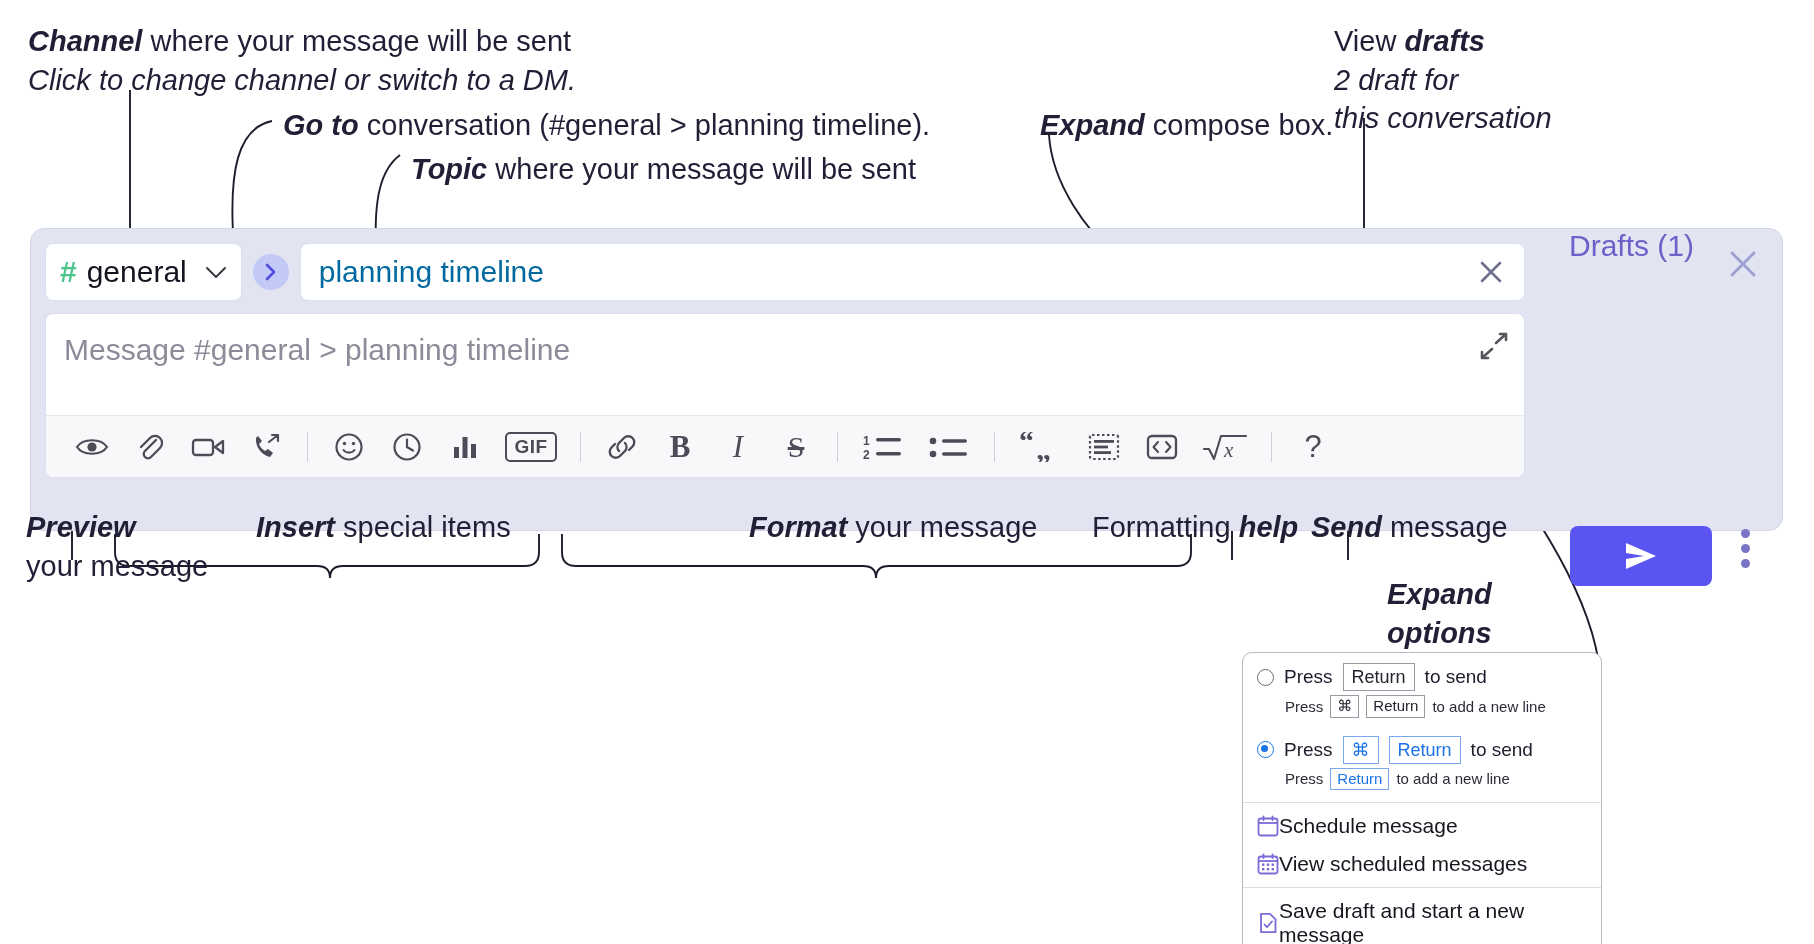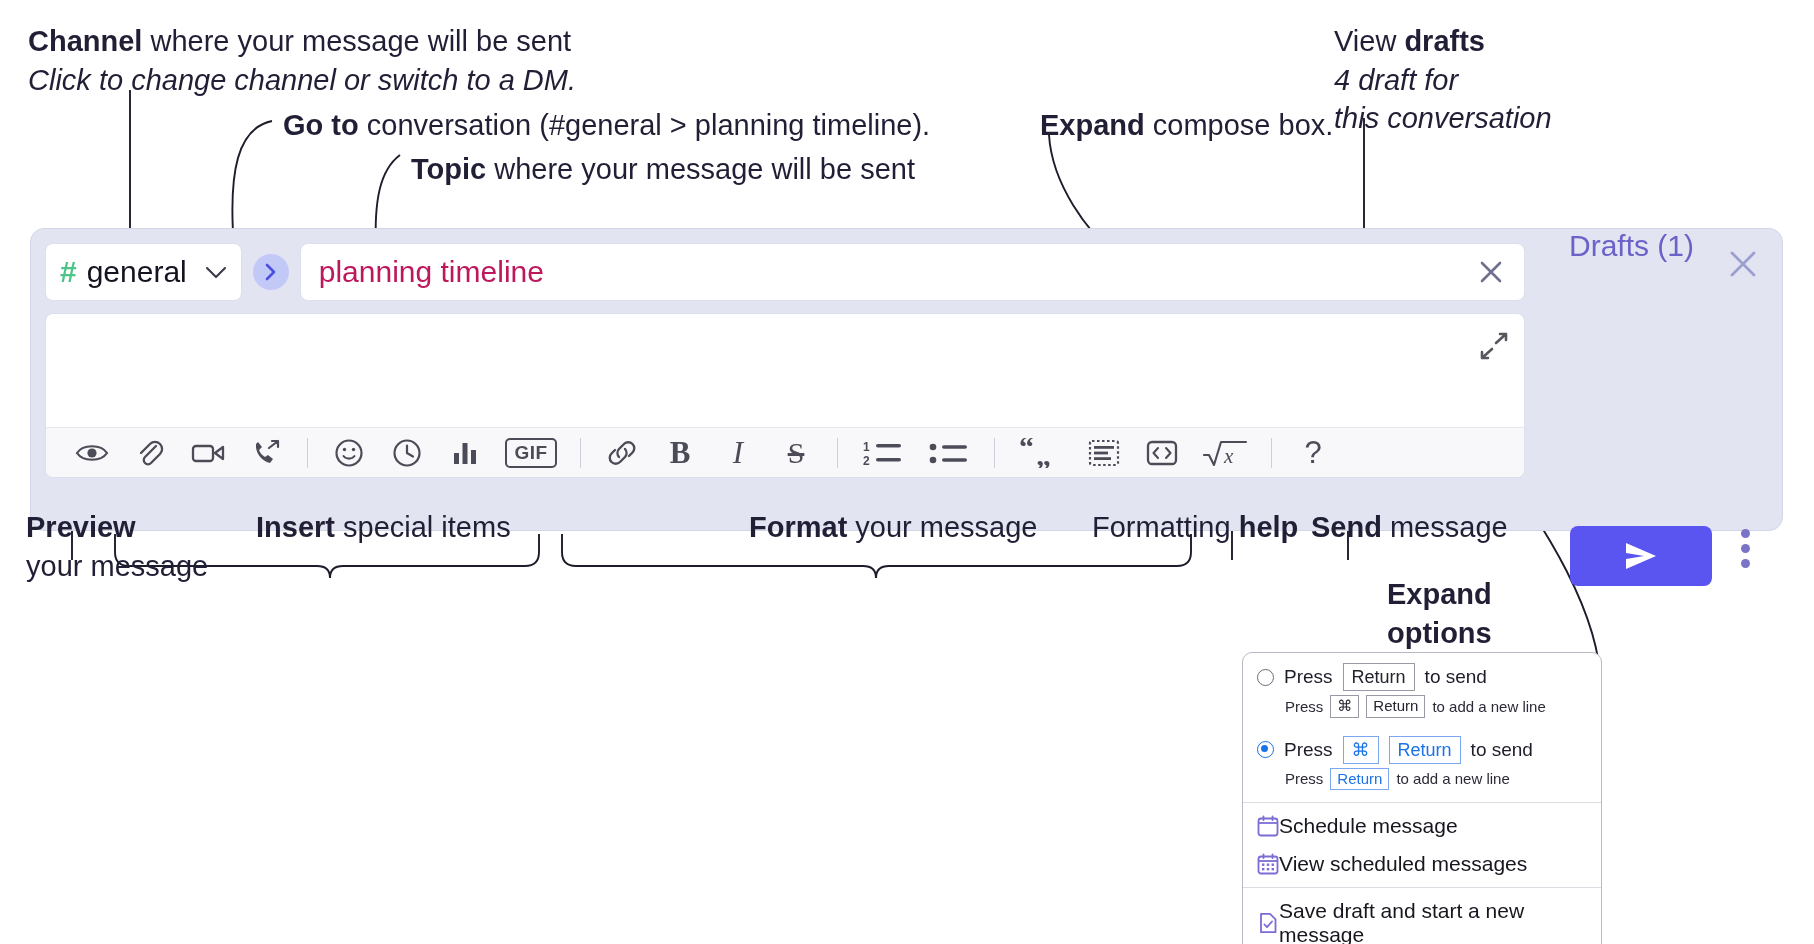--- a/index.html
+++ b/index.html
@@ -6,21 +6,21 @@
   body{
     width:1814px;height:944px;
     background:#ffffff;
     font-family:"Liberation Sans", sans-serif;
     color:#1d1c2b;
     position:relative;
     overflow:hidden;
   }
   .abs{position:absolute;}
   .ann{ font-size:29px; line-height:1.33; color:#211f35; font-weight:400; white-space:nowrap;}
-  .ann b{font-weight:700;}
+  .ann b{font-weight:700;font-style:italic;}
   .ann i{font-style:italic;}
 
   
   #compose-panel{
     left:30px; top:228px; width:1753px; height:303px;
     background:#e2e4f1;
     border:1px solid #d3d6e8;
     border-radius:14px;
     box-sizing:border-box;
   }
@@ -39,35 +39,35 @@
   #channel-chip .chev{margin-left:8px;display:flex;align-items:center;}
   #goto-btn{
     width:36px;height:36px;border-radius:50%;background:#c3c9f6;
     margin:0 11px; display:flex;align-items:center;justify-content:center;cursor:pointer;
   }
   #topic-field{
     flex:1; height:58px; background:#fff;border:1px solid #dcdfee;border-radius:8px;
     display:flex;align-items:center;padding:0 14px 0 16px;box-sizing:border-box;
   }
   #topic-field input{
-    flex:1;border:none;outline:none;font-size:30px;font-family:inherit;color:#be185d;background:transparent;
+    flex:1;border:none;outline:none;font-size:30px;font-family:inherit;color:#0369a1;background:transparent;
   }
   #topic-clear{display:flex;align-items:center;cursor:pointer;padding:4px;}
 
   
   #message-box{
     margin-top:12px; background:#fff;border:1px solid #dcdfee;border-radius:8px;
     height:165px; position:relative; box-sizing:border-box; overflow:hidden;
   }
   #placeholder{
     position:absolute;left:18px;top:19px;font-size:30px;color:#8b8b99;
   }
   #expand-btn{position:absolute;right:14px;top:16px;cursor:pointer;}
   #toolbar{
-    position:absolute;left:0;right:0;bottom:0;height:50px;
+    position:absolute;left:0;right:0;bottom:0;height:62px;
     border-top:1px solid #e6e7ef;background:#f8f8fb;
     display:flex;align-items:center;padding-left:12px;box-sizing:border-box;
   }
   .tb{width:auto;min-width:36px;height:48px;margin:0 11px;display:flex;align-items:center;justify-content:center;cursor:pointer;color:#5d5d6b;}
   .tb.first{margin-left:16px;}
   .tbsep{width:1px;height:30px;background:#cfcfdb;margin:0 12px;}
 
   
   #drafts-label{
     position:absolute; left:1538px; top:320px;
@@ -120,21 +120,21 @@
 <div class="abs ann" style="left:411px;top:150px;">
   <b>Topic</b><span> where your message will be sent</span>
 </div>
 
 <div class="abs ann" style="left:1040px;top:106px;">
   <b>Expand</b><span> compose box.</span>
 </div>
 
 <div class="abs ann" style="left:1334px;top:22px;">
   <div><span>View </span><b>drafts</b></div>
-  <div><i>4 draft for</i></div>
+  <div><i>2 draft for</i></div>
   <div><i>this conversation</i></div>
 </div>
 
 <svg class="abs" style="left:0;top:0;width:1814px;height:944px;pointer-events:none;" viewBox="0 0 1814 944">
   <defs>
     <marker id="arr" markerWidth="9" markerHeight="9" refX="5" refY="4.5" orient="auto">
       <path d="M0,0.5 L7,4.5 L0,8.5 Z" fill="#1d1c2b"></path>
     </marker>
   </defs>
   <g fill="none" stroke="#1d1c2b" stroke-width="1.9">
@@ -191,20 +191,21 @@
         <input type="text" value="planning timeline" style="">
         <span id="topic-clear">
           <svg width="30" height="30" viewBox="0 0 30 30">
               <path d="M6,6 L24,24 M24,6 L6,24" fill="none" stroke="#6f6f8e" stroke-width="2.6" stroke-linecap="round"></path>
             </svg>
         </span>
       </div>
     </div>
 
     <div id="message-box">
+      <div id="placeholder">Message #general &gt; planning timeline</div>
 
       <span id="expand-btn">
         <svg width="32" height="32" viewBox="0 0 32 32">
           <path d="M18,13 L28,4 M22,4 L28,4 L28,10" fill="none" stroke="#57575f" stroke-width="2.6" stroke-linecap="round" stroke-linejoin="round"></path>
           <path d="M14,19 L4,28 M10,28 L4,28 L4,22" fill="none" stroke="#57575f" stroke-width="2.6" stroke-linecap="round" stroke-linejoin="round"></path>
         </svg>
       </span>
 
       <div id="toolbar">
 

